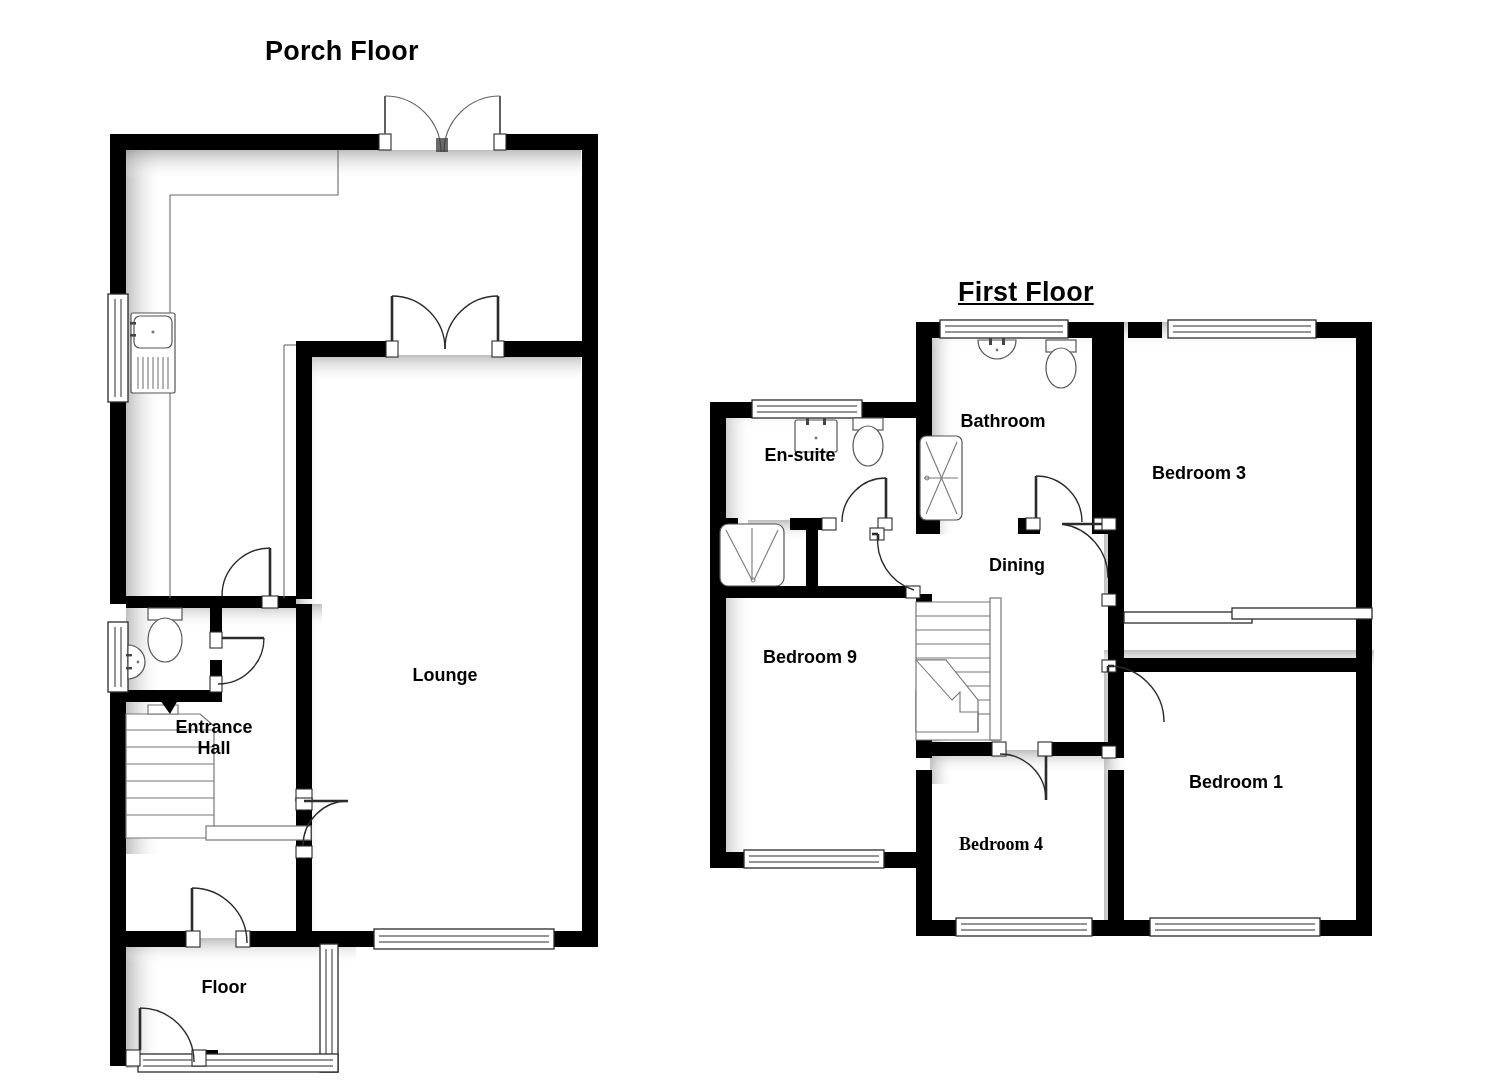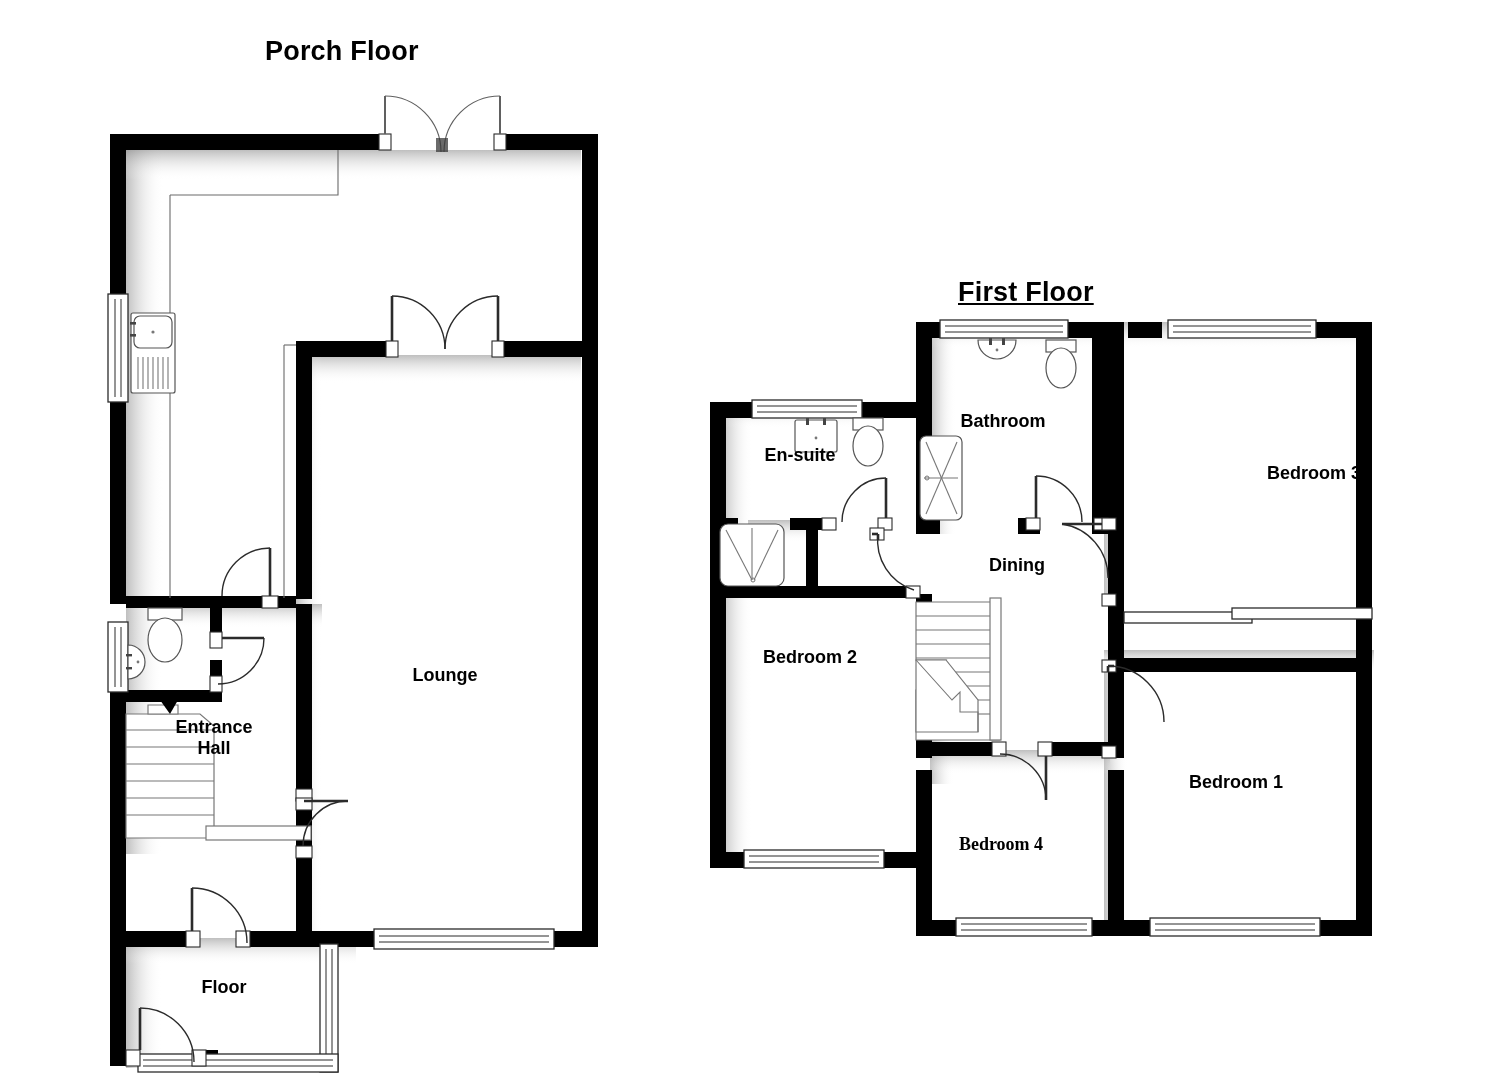--- a/index.html
+++ b/index.html
@@ -505,19 +505,19 @@
     </g>
   </svg>
 
   <div class="room-label" style="left:445px; top:676px;">Lounge</div>
   <div class="room-label" style="left:214px; top:738px;">Entrance
 Hall</div>
   <div class="room-label" style="left:224px; top:988px;">Floor</div>
 
   <div class="room-label" style="left:1003px; top:422px;">Bathroom</div>
   <div class="room-label" style="left:800px; top:440px;margin-top:16px;">En-suite</div>
-  <div class="room-label" style="left:1314px; top:474px;">Bedroom 3</div>
+  <div class="room-label" style="left:1199px; top:474px;">Bedroom 3</div>
   <div class="room-label" style="left:1017px; top:566px;">Dining</div>
-  <div class="room-label" style="left:810px; top:658px;">Bedroom 2</div>
+  <div class="room-label" style="left:810px; top:658px;">Bedroom 9</div>
   <div class="room-label" style="left:1236px; top:783px;">Bedroom 1</div>
   <div class="room-label" style="left:1001px; top:845px;font-family:Liberation Serif, serif;">Bedroom 4</div>
 
 </div>
 
 </body></html>

